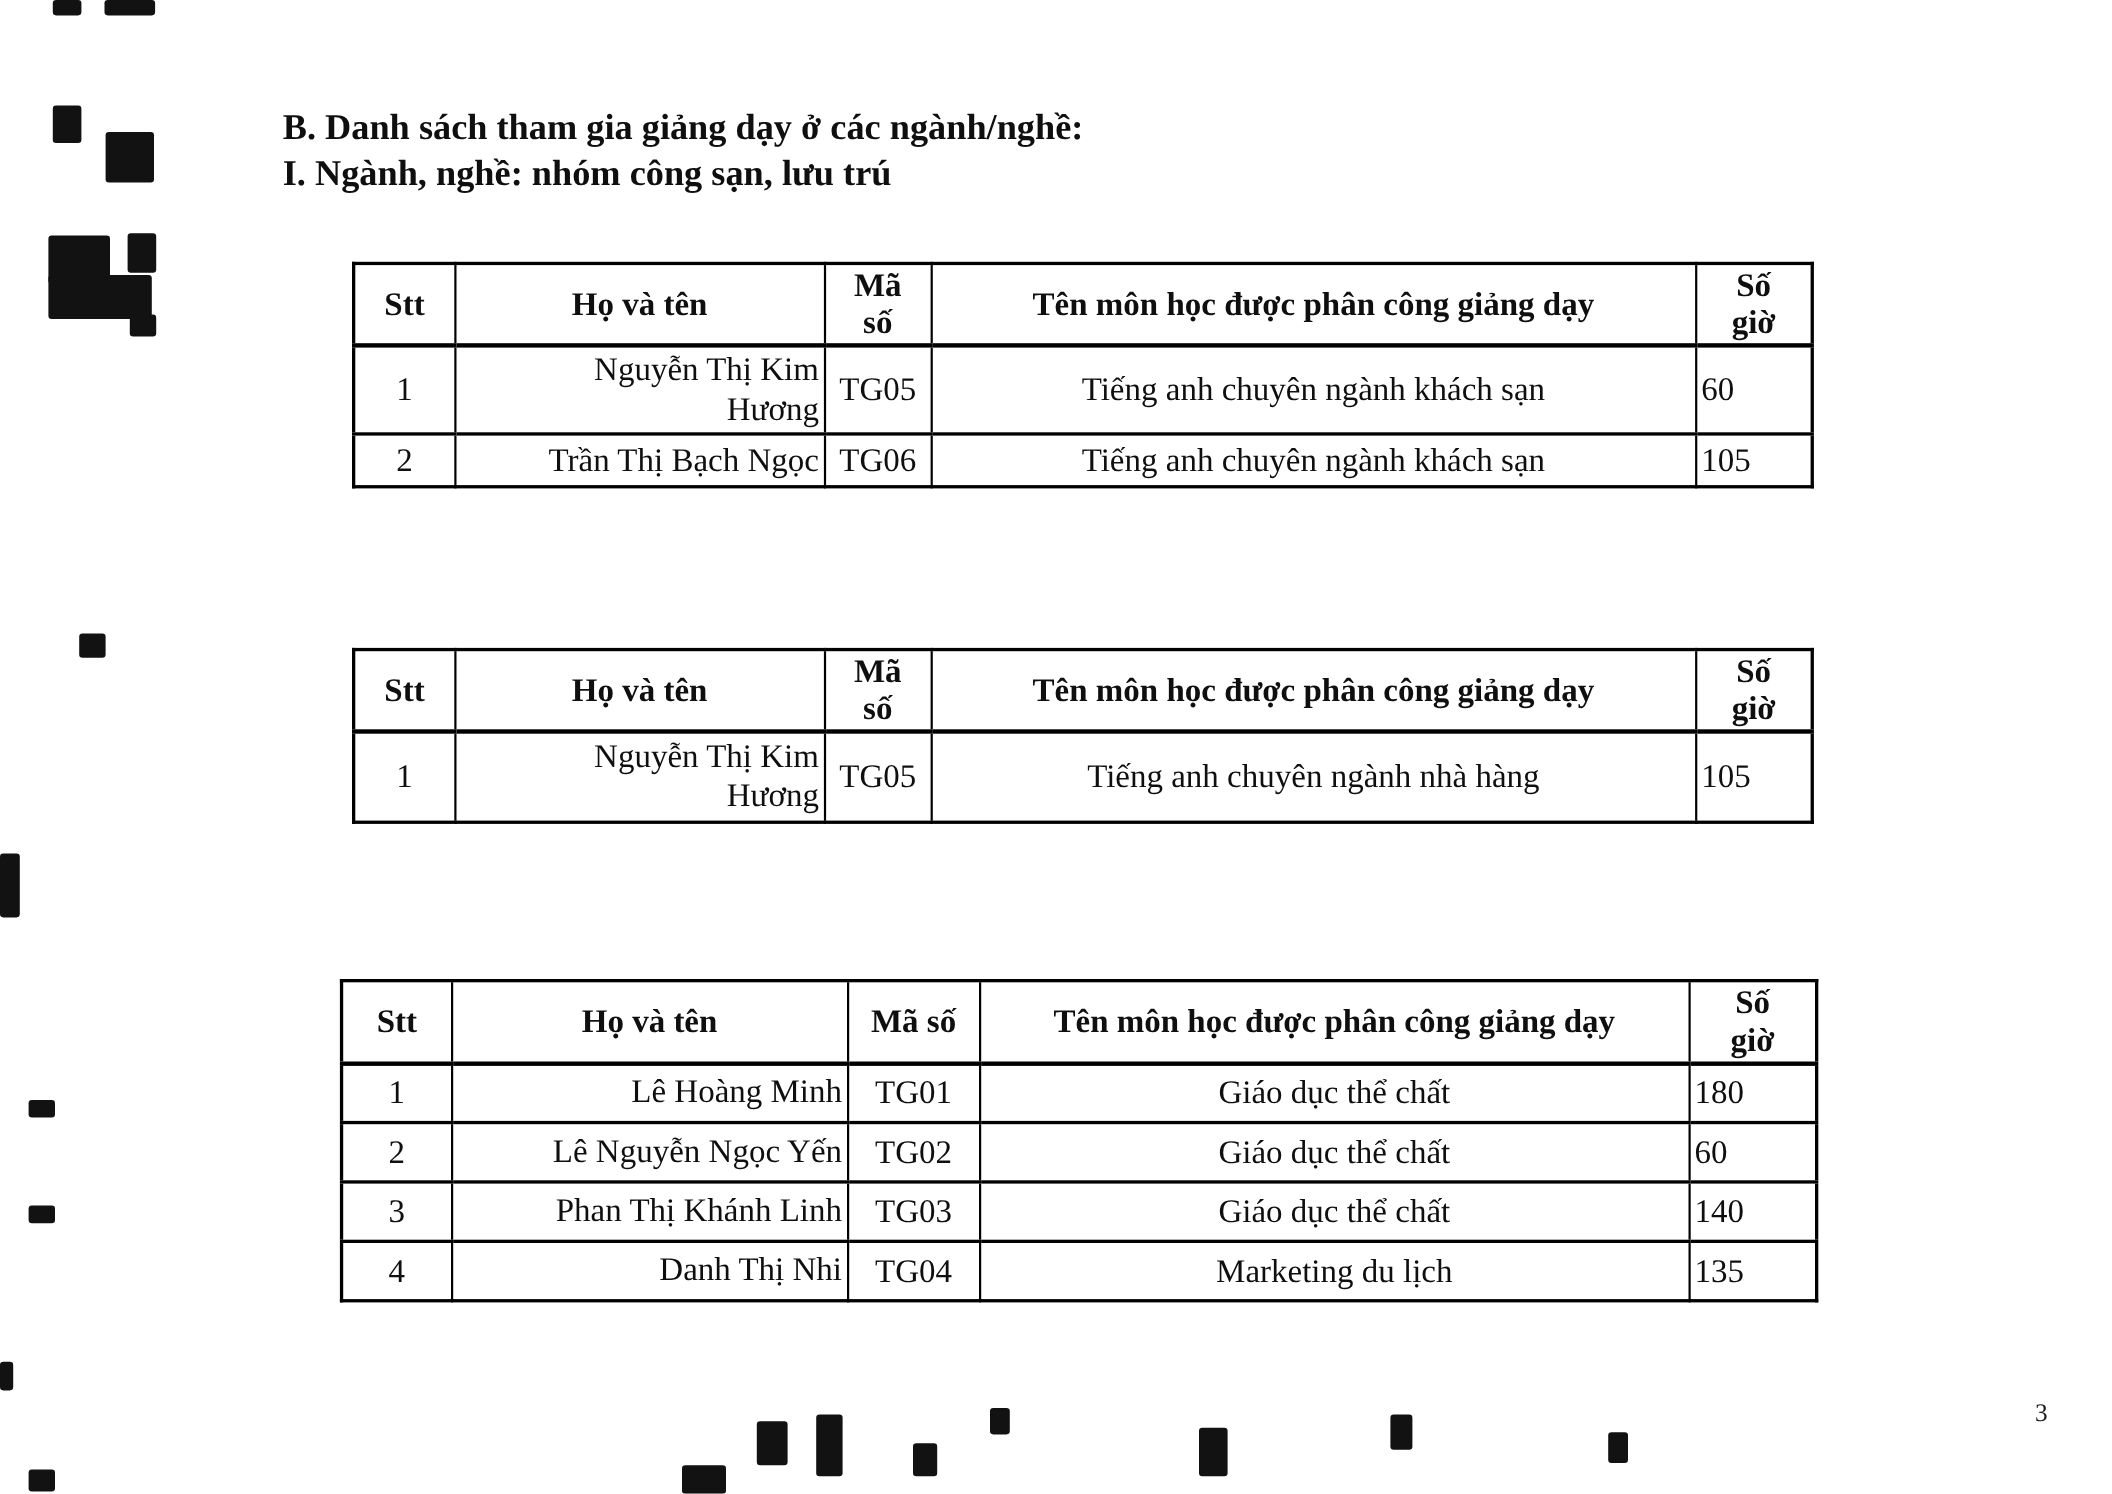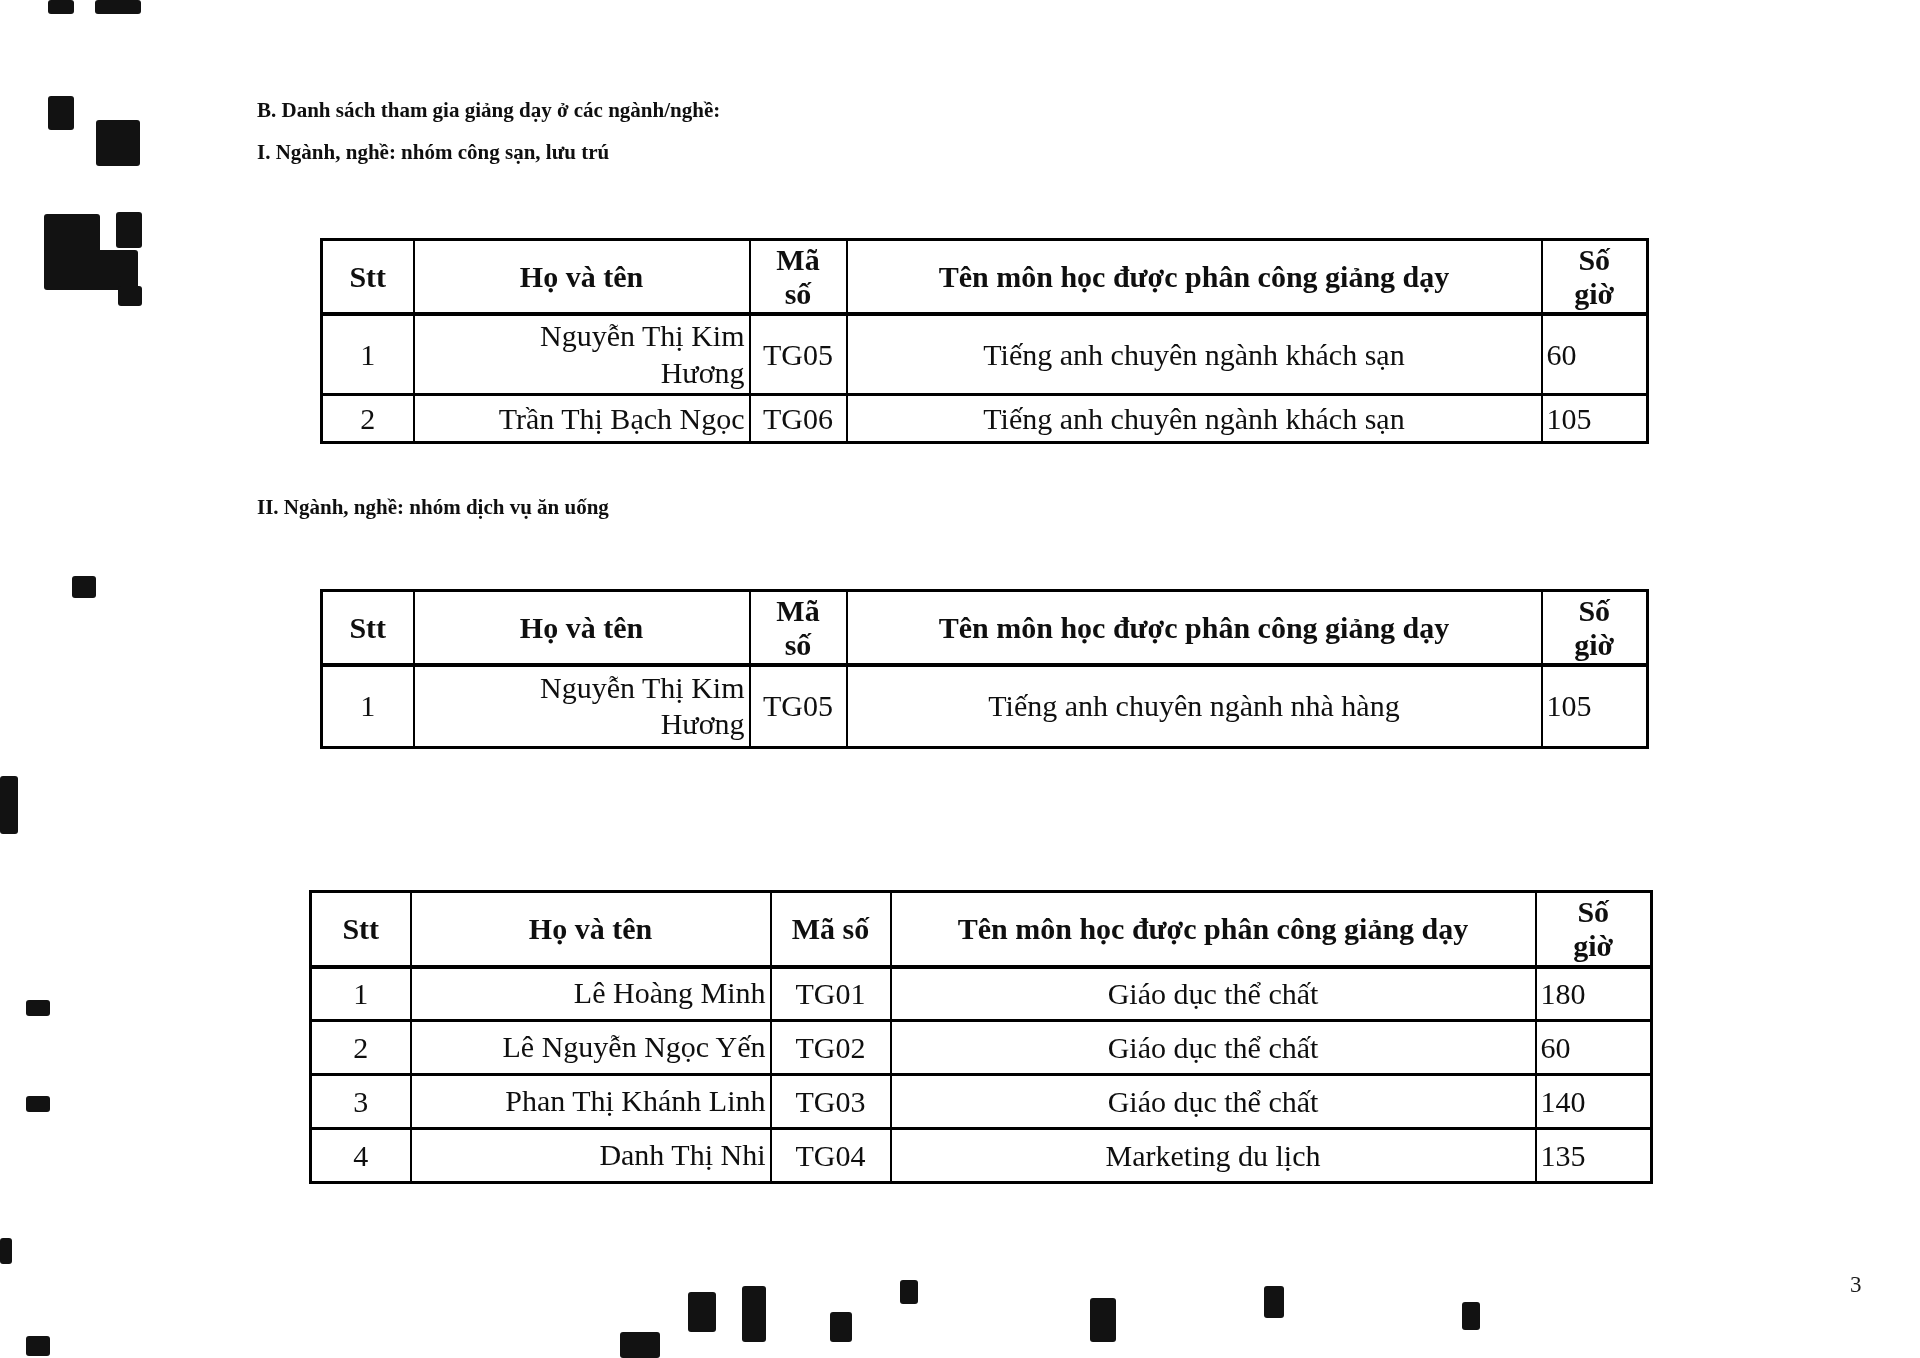--- a/index.html
+++ b/index.html
@@ -3,21 +3,21 @@
 <meta charset="utf-8">
 <style>
   html,body { margin:0; padding:0; }
   body {
     width:1920px; height:1358px; background:#ffffff;
     font-family:"Liberation Serif", serif; color:#111111;
     position:relative; overflow:hidden;
   }
   .page { position:absolute; left:0; top:0; width:1920px; height:1358px; background:#ffffff; overflow:hidden; }
   .heading {
-    position:absolute; left:257px; font-weight:bold; font-size:21px;
+    position:absolute; left:257px; font-weight:bold; font-size:33px;
     line-height:1.15; white-space:nowrap; color:#0f0f0f;
   }
   table.t {
     position:absolute; border-collapse:collapse; table-layout:fixed;
     background:#ffffff; border:3px solid #000;
   }
   .t th, .t td {
     border:2px solid #000; font-size:30px; vertical-align:middle;
     padding:2px 4px; overflow:hidden; color:#0f0f0f;
   }
@@ -32,21 +32,20 @@
   .page-number { position:absolute; left:1850px; top:1272px; font-size:23px; color:#1a1a1a; }
   .blob { position:absolute; background:#121212; border-radius:3px; }
 </style>
 </head>
 <body>
 
 <div class="page">
 
   <div class="heading" style="top:98px">B. Danh sách tham gia giảng dạy ở các ngành/nghề:</div>
   <div class="heading" style="top:140px">I. Ngành, nghề: nhóm công sạn, lưu trú</div>
-  <div class="heading" style="top:495px">II. Ngành, nghề: nhóm dịch vụ ăn uống</div>
 
   <table class="t" style="left:320px; top:238px; width:1326px">
     <colgroup>
         <col style="width:92px">
         <col style="width:336px">
         <col style="width:97px">
         <col style="width:695px">
         <col style="width:106px">
       </colgroup>
     <thead>

